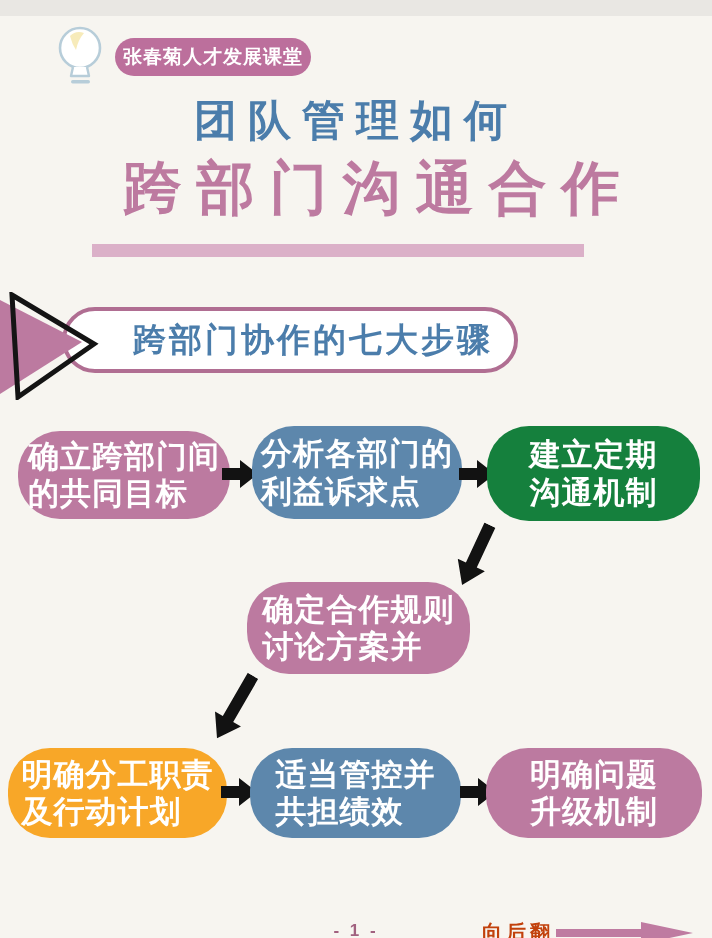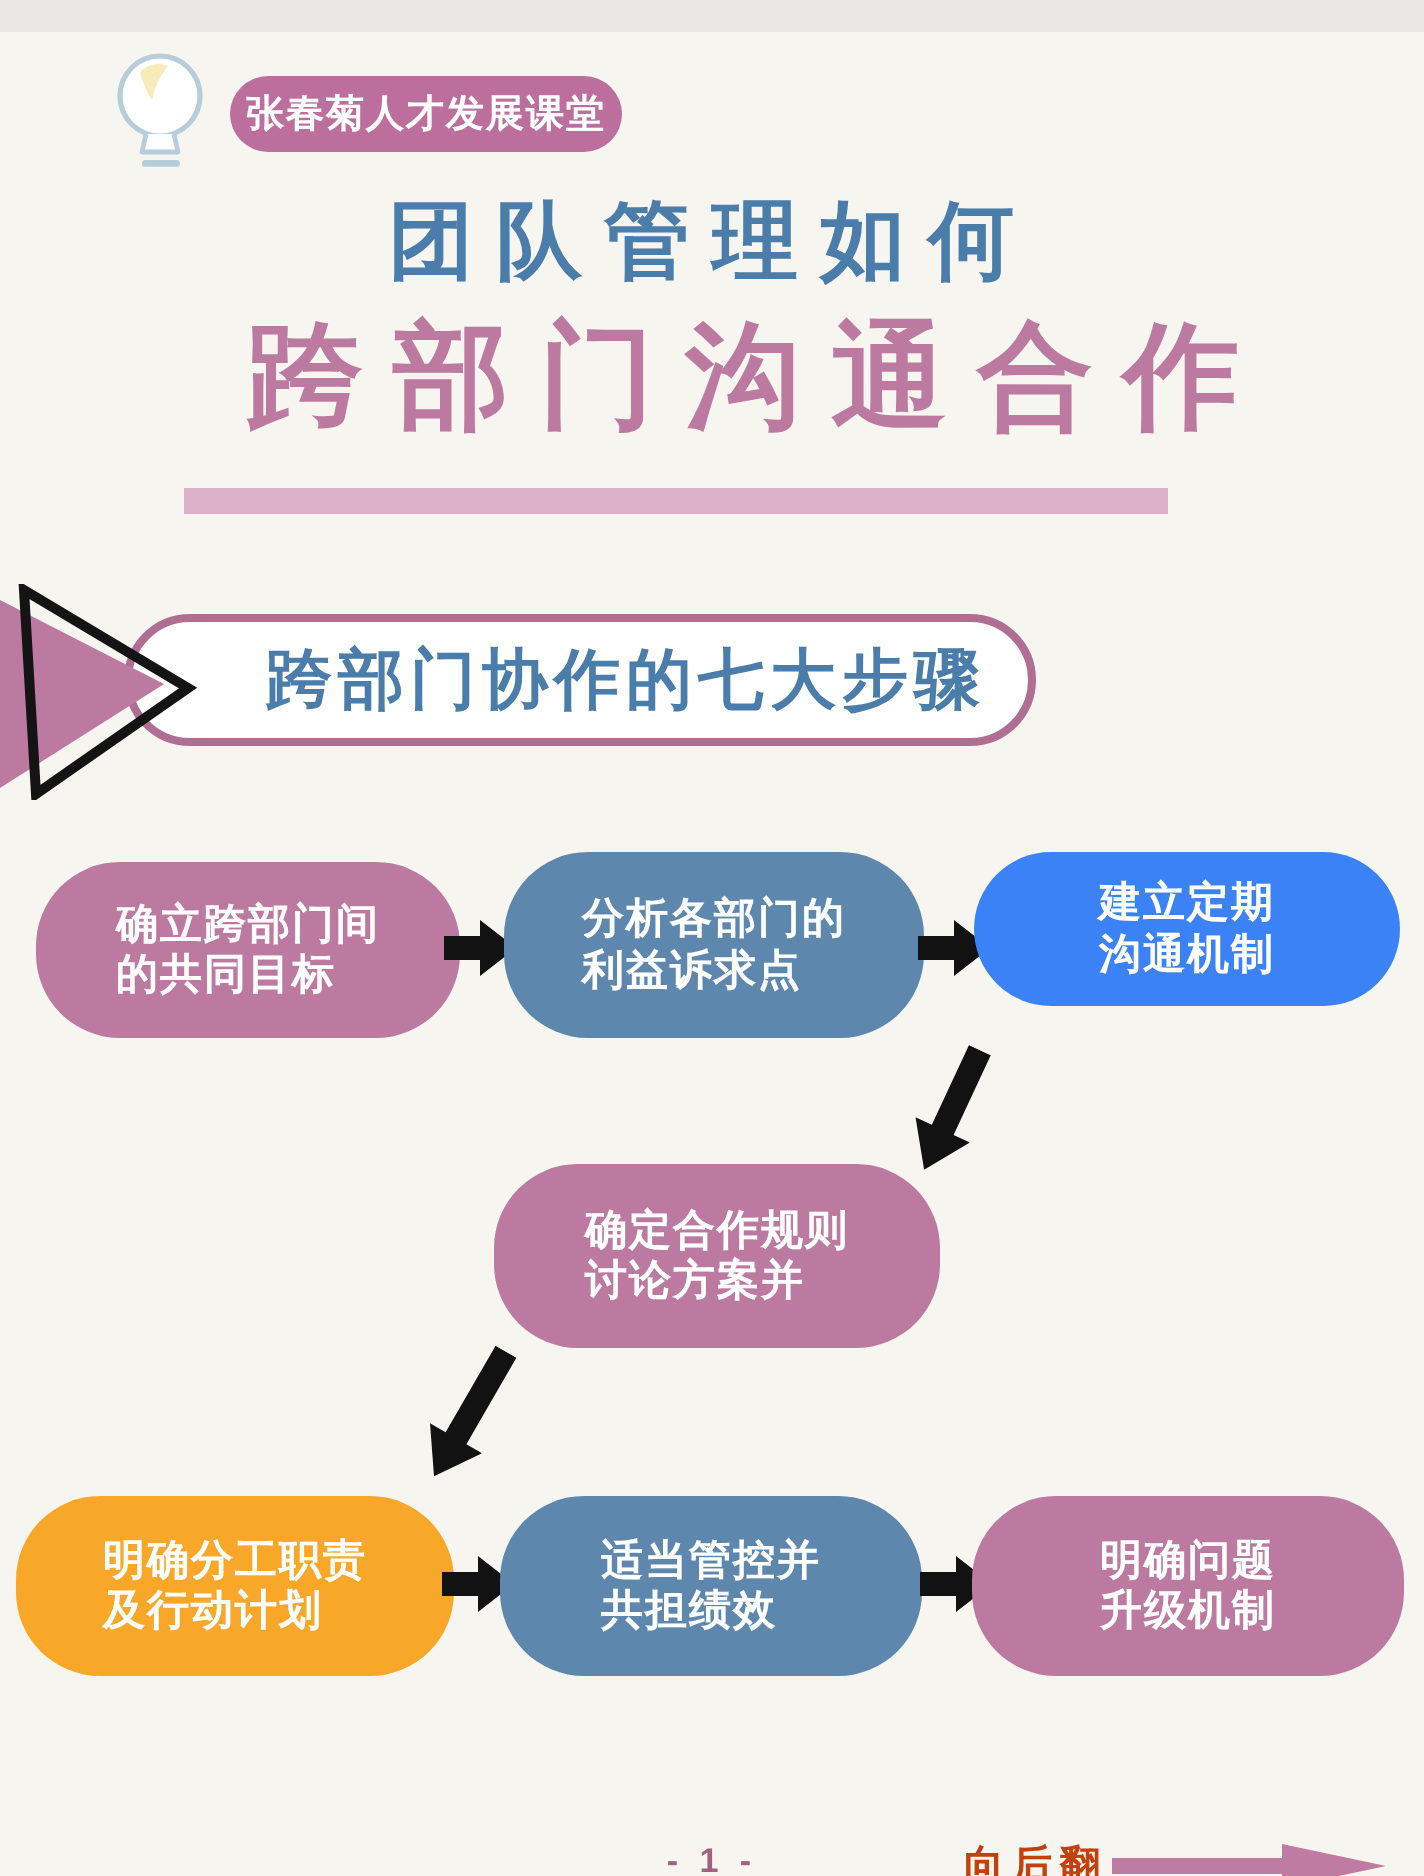--- a/index.html
+++ b/index.html
@@ -48,21 +48,21 @@
     color:#4b7dab;font-weight:bold;font-size:33px;letter-spacing:3px;
     padding-left:46px; 
     text-align:right;
   }
   .tri-icon{position:absolute;left:0;top:276px;width:104px;height:108px;}
   
   .node{
     position:absolute;
     border-radius:42px;
     display:flex;align-items:center;justify-content:center;
-    color:#fff;font-weight:bold;font-size:21px;line-height:1.2;
+    color:#fff;font-weight:bold;font-size:31px;line-height:1.2;
     letter-spacing:1px;
   }
   .node .txt{text-align:left;}
   .arrow{position:absolute;}
   
   .pagenum{
     position:absolute;left:0;right:0;top:905px;text-align:center;
     color:#a1617f;font-weight:bold;font-size:17px;letter-spacing:3px;
   }
   .nextlabel{
@@ -115,21 +115,21 @@
     <div class="txt">
       <div>分析各部门的</div>
       <div>利益诉求点</div>
     </div>
   </div>
 
   <svg class="arrow" style="left:459px;top:444px;" width="36" height="28" viewBox="0 0 36 28">
     <polygon points="0,8 18,8 18,0 36,14 18,28 18,20 0,20" fill="#121212"></polygon>
   </svg>
 
-  <div class="node" style="left: 487px; top: 410px; width: 213px; height: 77px; background: #3b82f6;">
+  <div class="node" style="left: 487px; top: 410px; width: 213px; height: 95px; background: #15803d;">
     <div class="txt">
       <div>建立定期</div>
       <div>沟通机制</div>
     </div>
   </div>
 
   <svg class="arrow" style="left:443px;top:524px;transform:rotate(115deg);" width="66" height="30" viewBox="0 0 66 30">
     <polygon points="0,9 44,9 44,0 66,15 44,30 44,21 0,21" fill="#121212"></polygon>
   </svg>
 

